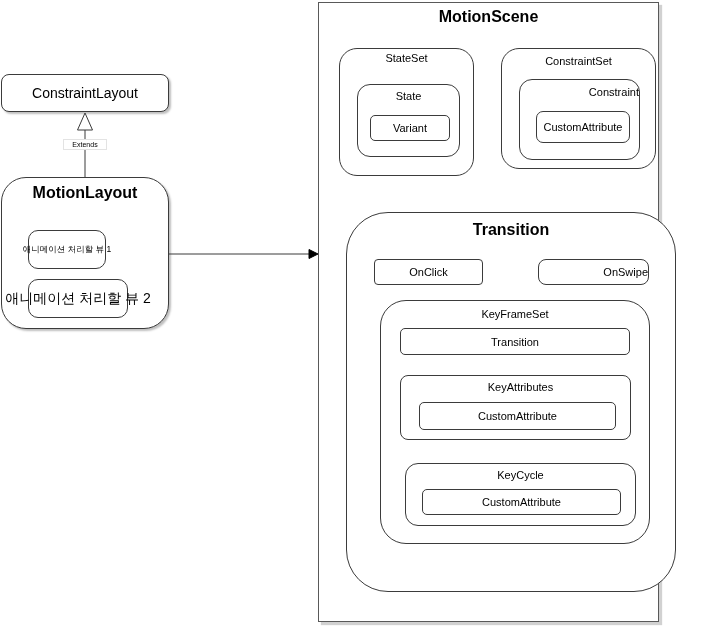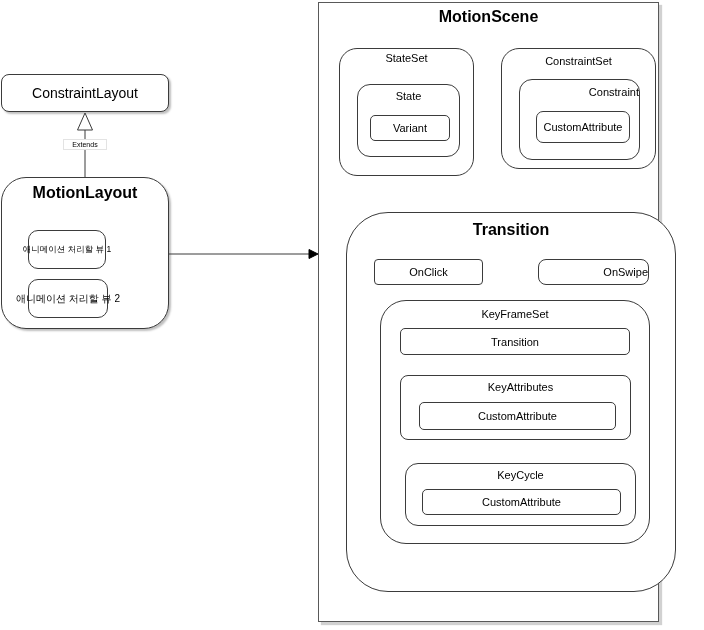--- a/index.html
+++ b/index.html
@@ -44,21 +44,21 @@
   #constraint-layout .leaf-lg{ font-size:14px; }
   #extends-connector{ left:75px; top:112px; width:20px; height:66px; }
   #extends-label{
     position:absolute; left:63px; top:139px; width:44px;
     font-size:7px; line-height:9px; text-align:center;
     background:#ffffff; border:1px solid #e3e3e3; box-sizing:border-box;
   }
   #motion-layout{ left:1px; top:177px; width:168px; height:152px; border-radius:25px; }
   #motion-layout-title{ margin-top:6px; }
   #ml-view-1{ left:26px; top:52px; width:78px; height:39px; border-radius:10px; font-size:8.5px; }
-  #ml-view-2{ left:26px; top:101px; width:80px; height:39px; border-radius:10px; font-size:10px; }
+  #ml-view-2{ left:26px; top:101px; width:100px; height:39px; border-radius:10px; font-size:14px; }
   #assoc-arrow{ left:169px; top:248px; width:149px; height:12px; }
 
   
   #motion-scene{ left:318px; top:2px; width:341px; height:620px; border-color:#595959; box-shadow:3px 3px 1px rgba(0,0,0,0.18); }
   #motion-scene-title{ margin-top:5px; }
 
   #state-set{ left:20px; top:45px; width:135px; height:128px; border-radius:18px; }
   #state-set .node-title{ margin-top:3px; }
   #state{ left:17px; top:35px; width:103px; height:73px; border-radius:13px; }
   #state .node-title{ margin-top:5px; }

